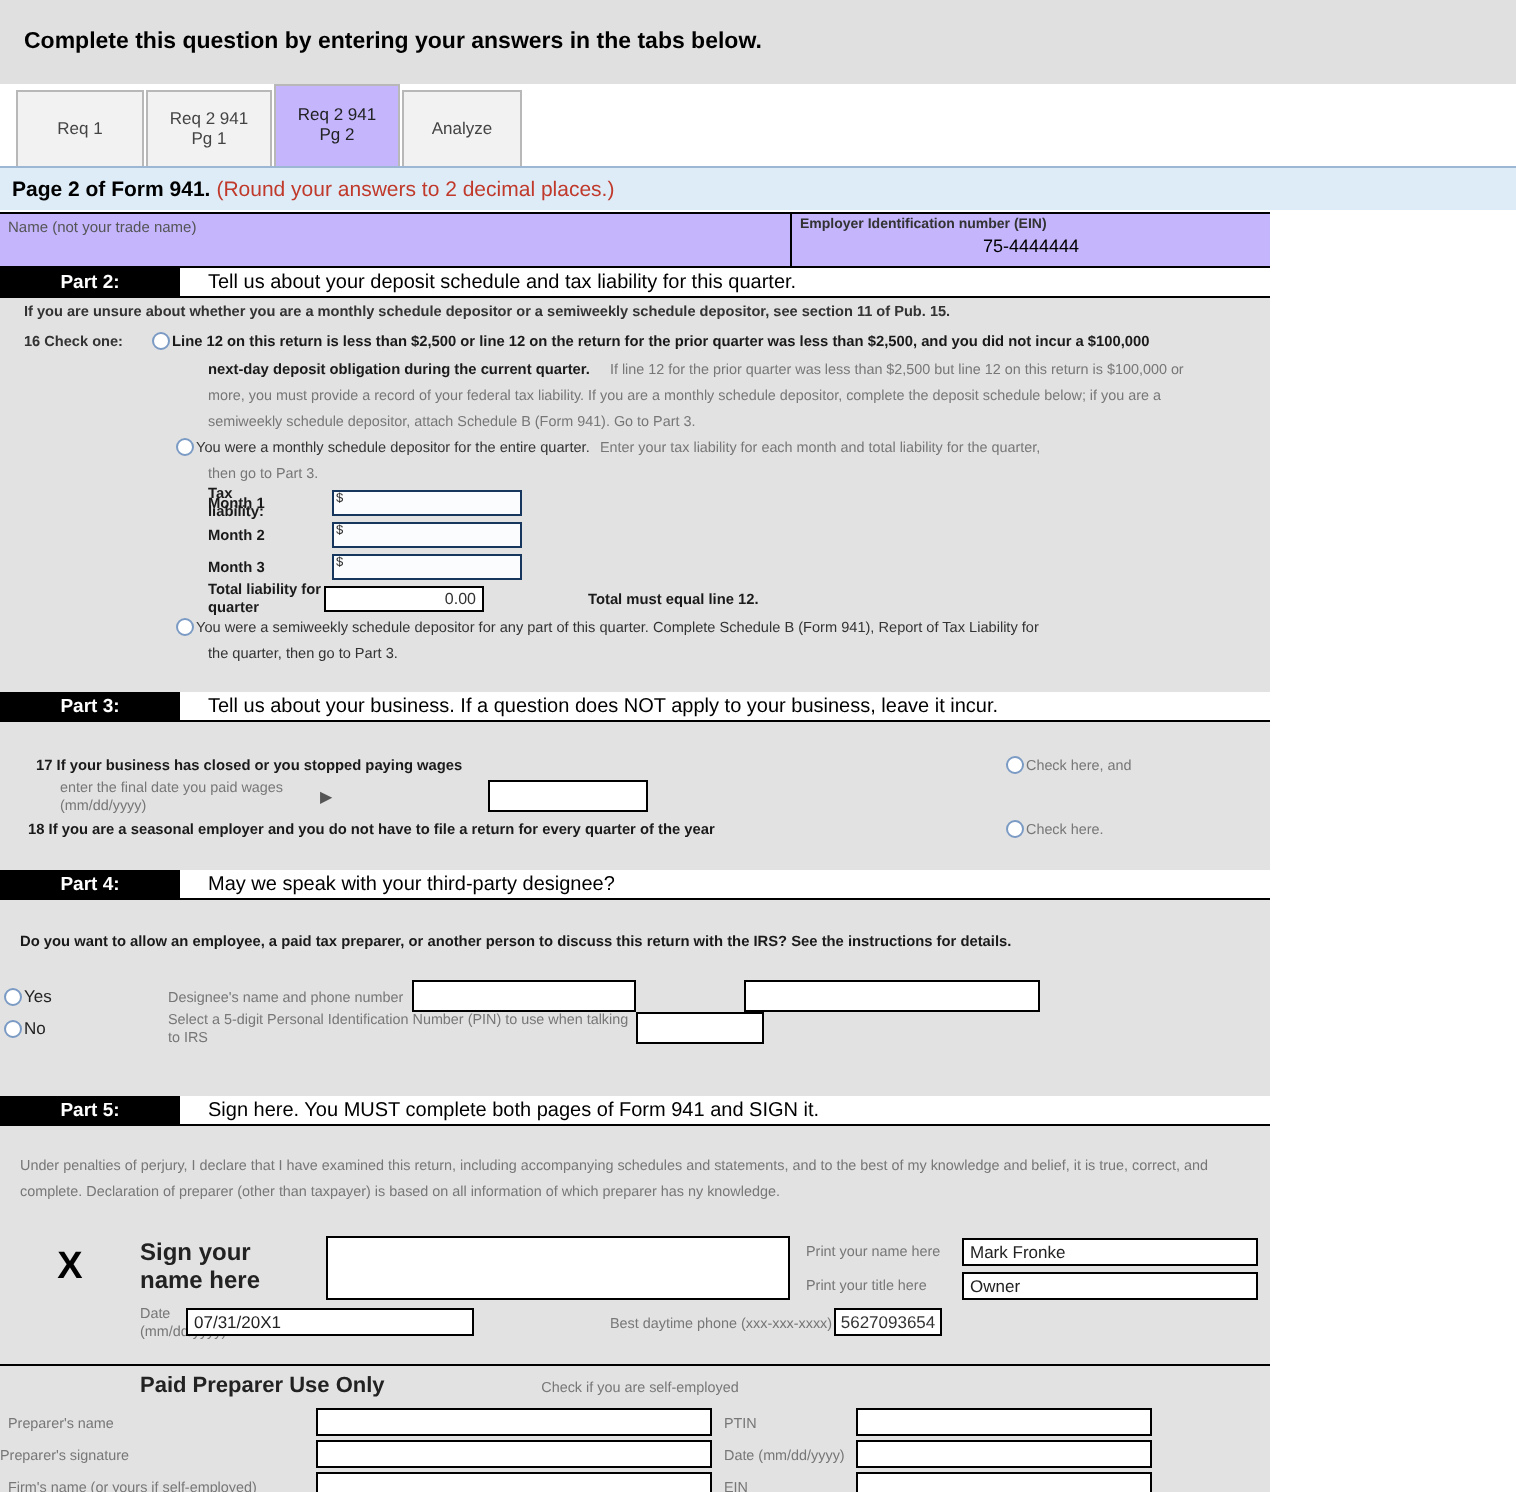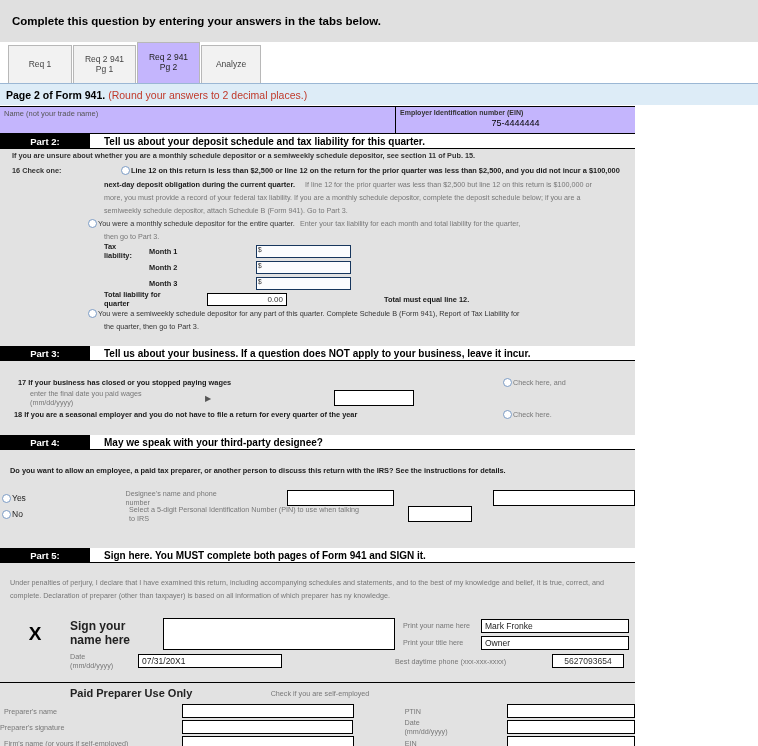--- a/index.html
+++ b/index.html
@@ -104,33 +104,33 @@
   .partbar { display: flex; height: 15px; align-items: stretch;
              border-bottom: 1.5px solid #000; }
   .partbar .pnum {
     width: 90px; background: #000; color: #fff;
     font-size: 9.5px; font-weight: bold;
     display: flex; align-items: center; justify-content: center;
   }
   .partbar .gap { width: 8px; background:#fff; }
   .partbar .ptxt {
     flex: 1; background: #fff; color: #000;
-    font-size: 10px; font-weight: bold;
+    font-size: 10px; font-weight: normal;
     display: flex; align-items: center; padding-left: 6px;
   }
 
   .note {
     background: #e2e2e2; font-size: 7.3px; font-weight: bold;
     color: #333; padding: 2px 0 2px 12px; height: 13px;
   }
 
   
   .gline { display: flex; height: 15px; background: #e2e2e2; align-items: center; }
   .gline.h13 { height: 13px; }
-  .gline.h16 { height: 16px; gap: 45px; }
+  .gline.h16 { height: 16px; }
   .cell-num { width: 76px; padding-left: 12px; font-size: 7.3px; font-weight: bold; color:#333; }
   .cell-body { flex: 1; position: relative; }
 
   .radio {
     display: inline-block; width: 9px; height: 9px;
     border: 1.3px solid #7b9bc4; border-radius: 50%;
     background: #fff; vertical-align: middle; margin-right: 1px;
     flex: 0 0 auto;
   }
   .boldtxt { font-weight: bold; color: #1a1a1a; font-size: 7.4px; }
@@ -407,21 +407,21 @@
       </div>
     </div>
   </div>
 
   <div class="gline h16 flexrow">
     <span class="lighttxt" style="padding-left:70px;width:93px">Date (mm/dd/yyyy)</span>
     <div class="ibox plain" style="width:144px;height:14px">
       <span class="valL">07/31/20X1</span>
     </div>
     <span class="lighttxt" style="margin-left:68px;width:112px">Best daytime phone (xxx-xxx-xxxx)</span>
-    <div class="ibox plain" style="width:72px;height:14px">
+    <div class="ibox plain" style="width:54px;height:14px">
       <span class="valC">5627093654</span>
     </div>
   </div>
   <div class="gline h13"></div>
   <div class="thickline"></div>
 
   <div class="gline" style="height:20px">
     <span class="pplabel" style="padding-left:70px;width:240px">Paid Preparer Use Only</span>
     <span class="lighttxt" style="width:160px;text-align:center">Check if you are self-employed</span>
   </div>

